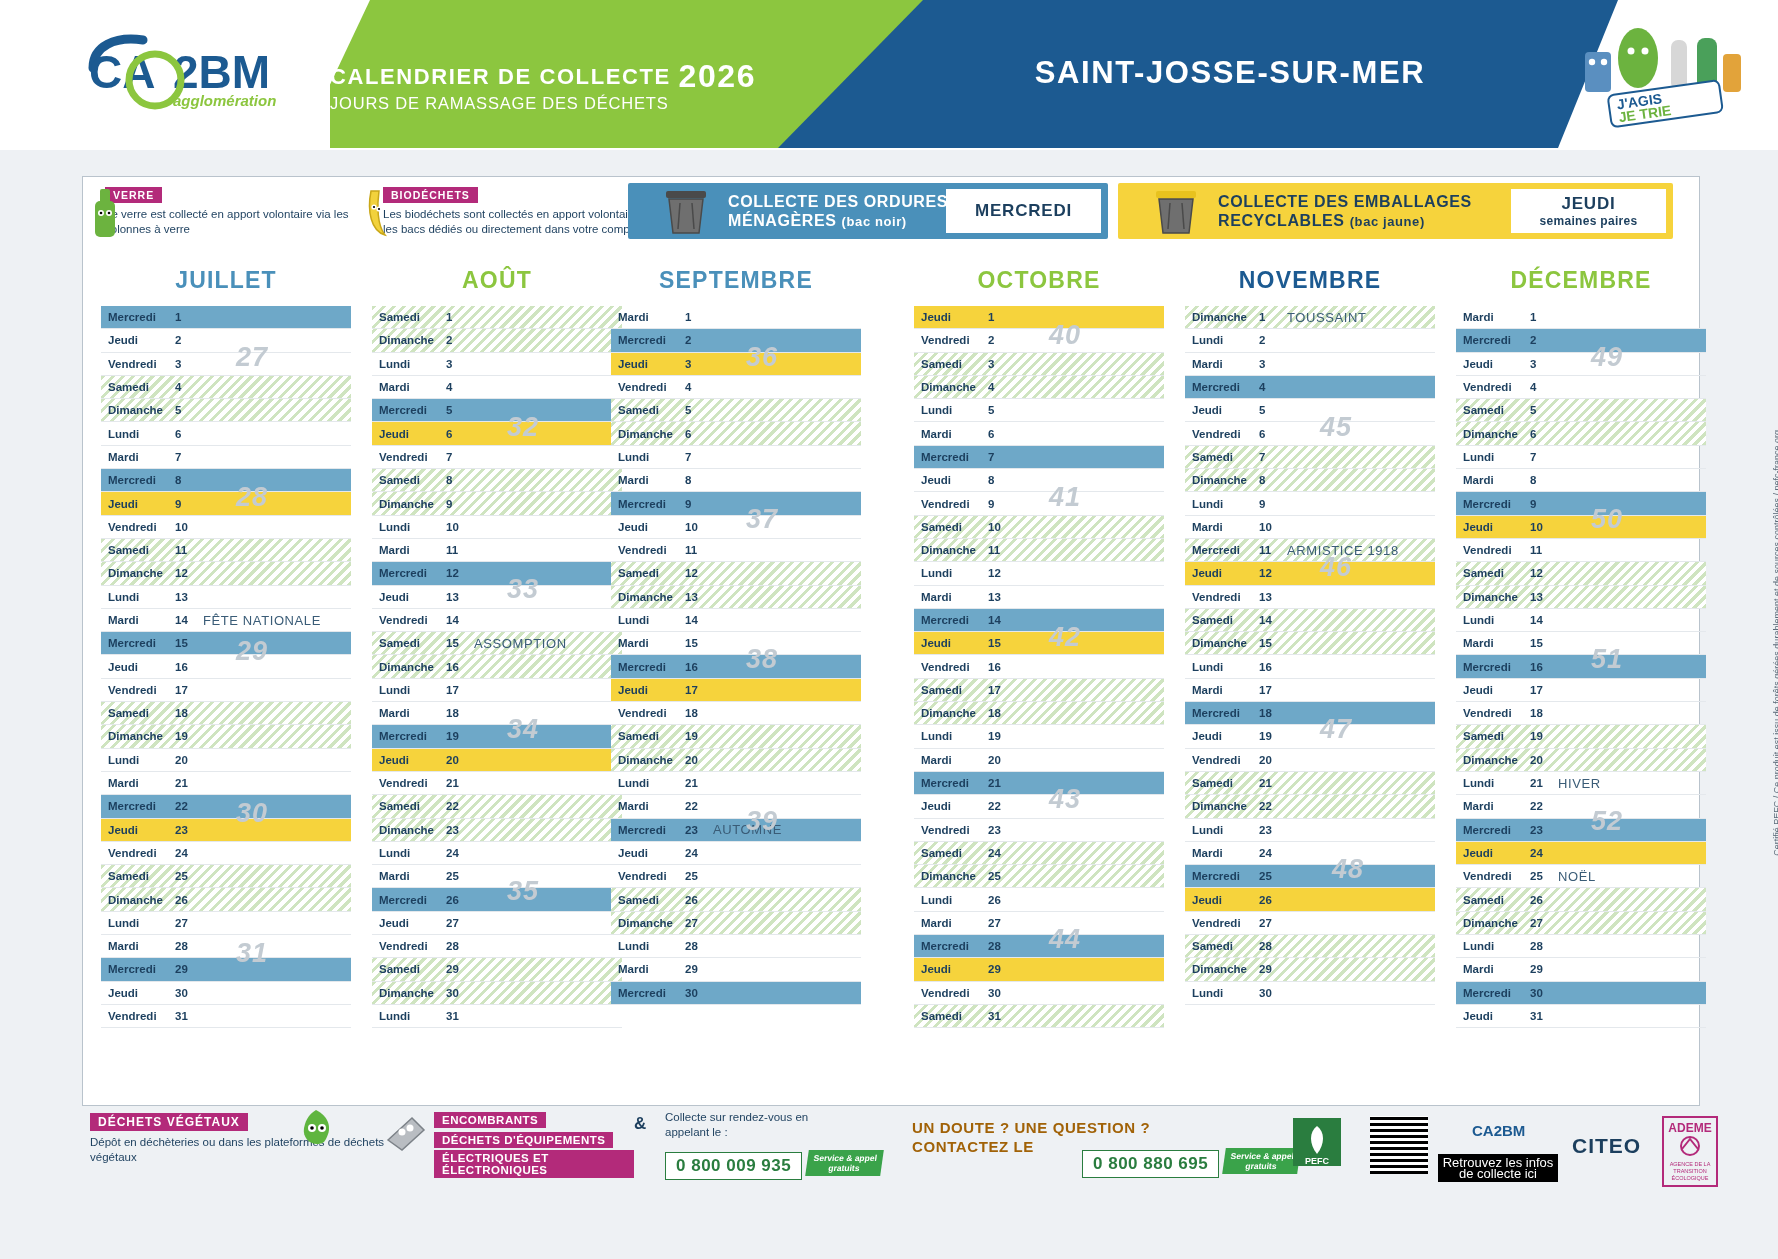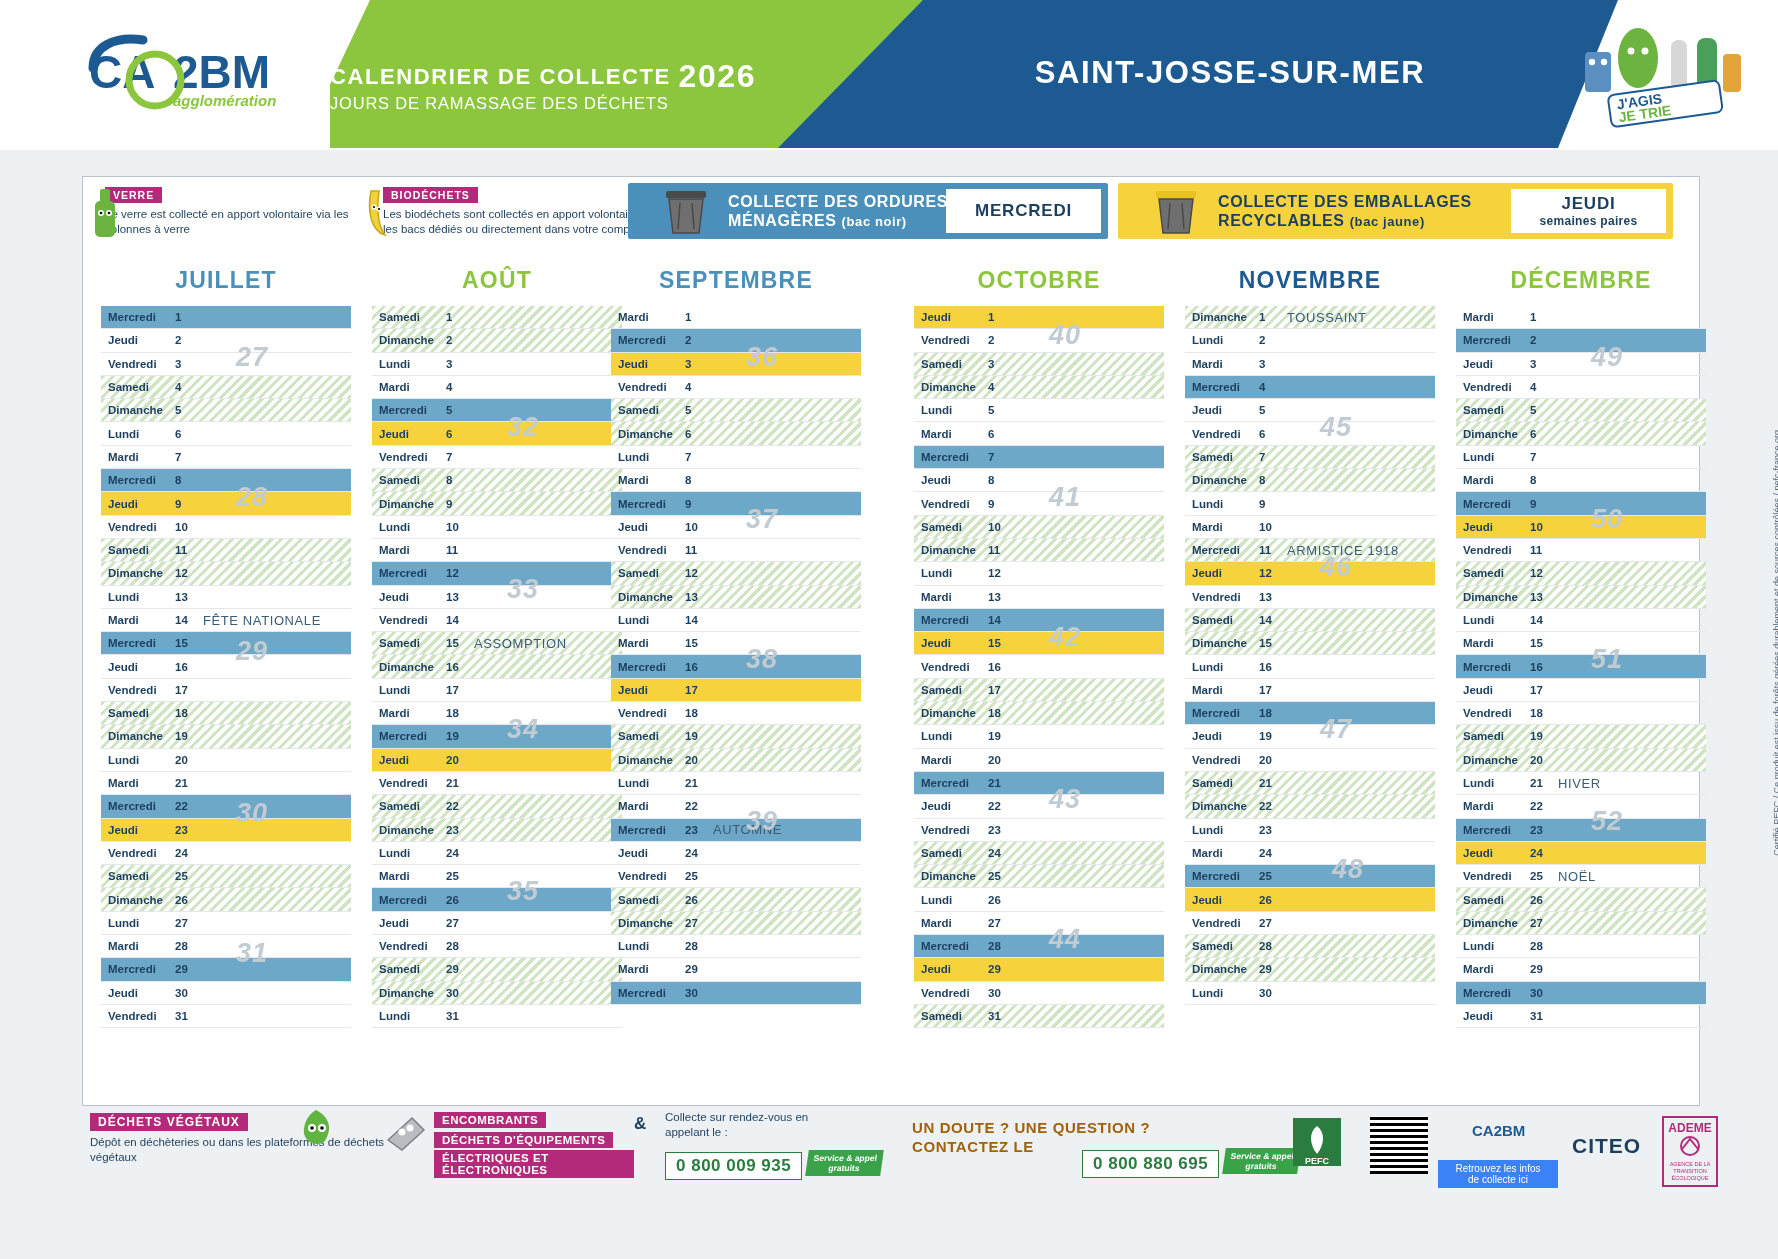--- a/index.html
+++ b/index.html
@@ -1127,21 +1127,21 @@
     </svg>
   </div>
 
   <div style="position:absolute;left:1288px;top:8px;">
     <div class="qr"></div>
   </div>
   <div style="position:absolute;left:1356px;top:10px;width:120px;text-align:center;">
     <svg width="60" height="26" viewBox="0 0 60 26">
       <text x="4" y="18" font-size="15" font-weight="bold" fill="#1c5a91" font-family="Liberation Sans, sans-serif">CA2BM</text>
     </svg>
-    <div style="background:#3b82f6;color:#fff;font-size:10px;padding:3px 4px;line-height:11px;margin-top:12px;">
+    <div style="background:#000000;color:#fff;font-size:13px;padding:3px 4px;line-height:11px;margin-top:6px;">
       <span>Retrouvez les infos</span><br>
       <span>de collecte ici</span>
     </div>
   </div>
 
   <div style="position:absolute;left:1490px;top:26px;font-size:21px;font-weight:bold;color:#1c3f5e;letter-spacing:1px;">CITEO</div>
 
   <div style="position:absolute;left:1580px;top:8px;width:56px;text-align:center;">
     <div style="border:2px solid #b32a7a;padding:3px 2px;">
       <div style="font-size:12px;font-weight:bold;color:#b32a7a;">ADEME</div>

